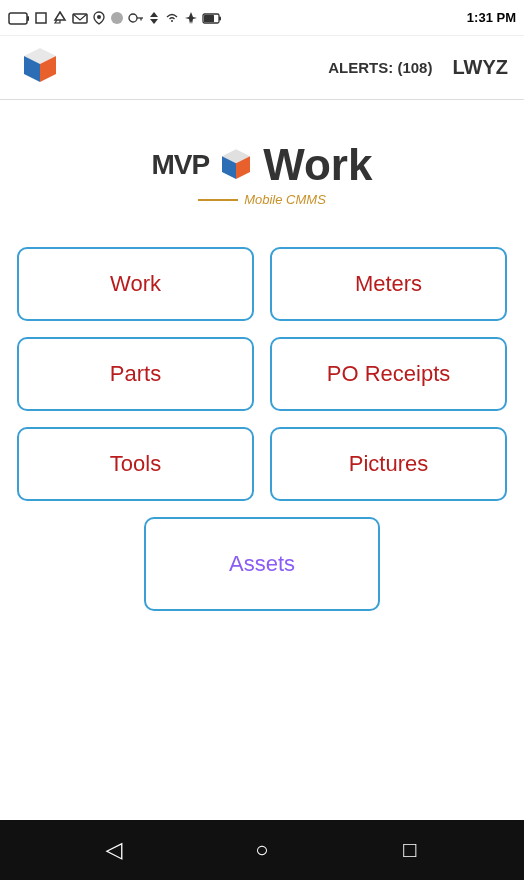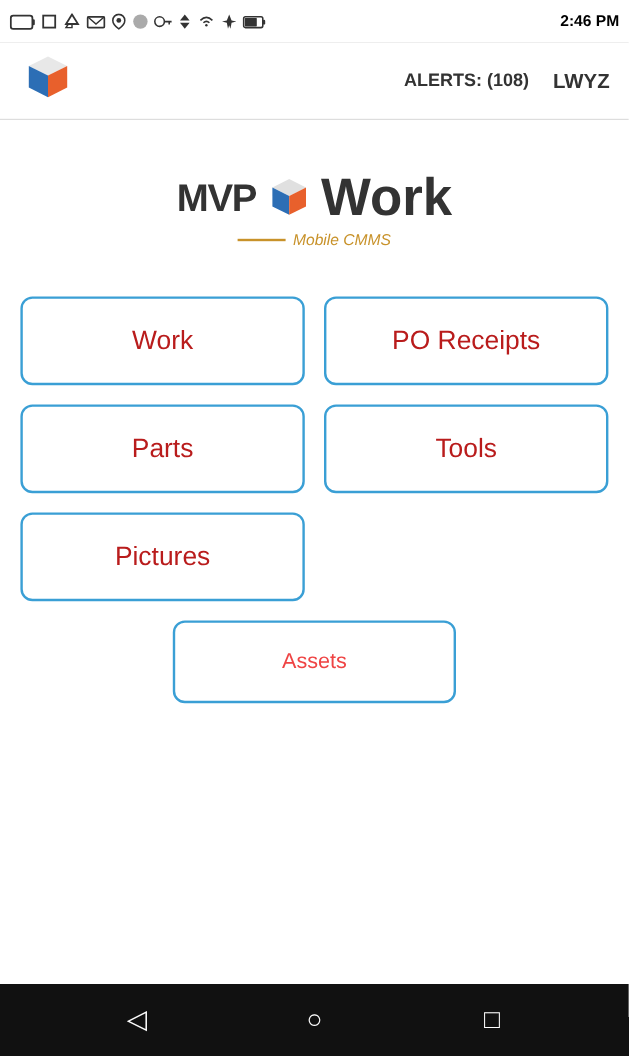--- a/index.html
+++ b/index.html
@@ -58,21 +58,21 @@
       gap: 20px;
     }
 
     .alerts-text {
       font-size: 15px;
       font-weight: bold;
       color: #333;
     }
 
     .user-text {
-      font-size: 17px;
+      font-size: 20px;
       font-weight: bold;
       color: #333;
     }
 
     
     .main-content {
       flex: 1;
       display: flex;
       flex-direction: column;
       align-items: center;
@@ -89,21 +89,21 @@
       margin-top: 20px;
     }
 
     .logo-title {
       display: flex;
       align-items: center;
       gap: 4px;
     }
 
     .logo-mvp {
-      font-size: 32px;
+      font-size: 28px;
       font-weight: bold;
       color: #333;
       letter-spacing: -1px;
     }
 
     .logo-plant {
       font-size: 44px;
       font-weight: bold;
       color: #333;
     }
@@ -154,23 +154,23 @@
       width: 100%;
       max-width: 490px;
       display: flex;
       justify-content: center;
     }
 
     .assets-button {
       background: #ffffff;
       border: 2px solid #3a9fd5;
       border-radius: 10px;
-      padding: 22px 10px;
-      font-size: 18px;
-      color: #ef4444;
+      padding: 32px 10px;
+      font-size: 22px;
+      color: #8b5cf6;
       cursor: pointer;
       text-align: center;
       font-weight: 400;
       width: 48%;
       min-width: 220px;
     }
 
     
     .bottom-nav {
       height: 60px;
@@ -236,21 +236,21 @@
     </svg>
     <svg width="14" height="14" viewBox="0 0 14 14">
       <path d="M7 1 L9 6 L13 7 L9 8 L8 13 L7 10 L6 13 L5 8 L1 7 L5 6 Z" fill="#333"></path>
     </svg>
     <svg width="20" height="14" viewBox="0 0 20 14">
       <rect x="1" y="3" width="16" height="9" rx="1.5" fill="none" stroke="#333" stroke-width="1.3"></rect>
       <rect x="17" y="5.5" width="2" height="4" rx="1" fill="#333"></rect>
       <rect x="2" y="4" width="10" height="7" rx="0.5" fill="#333"></rect>
     </svg>
   </div>
-  <div class="status-bar-right">2:46 PM</div>
+  <div class="status-bar-right">1:31 PM</div>
 </div>
 
 <div class="header">
   <div>
     
     <svg width="48" height="48" viewBox="0 0 48 48">
 
       <polygon points="24,6 40,14 24,22 8,14" fill="#e8e8e8"></polygon>
 
       <polygon points="8,14 24,22 24,40 8,32" fill="#2c6eb5"></polygon>
@@ -278,22 +278,23 @@
       <span class="logo-plant">Work</span>
     </div>
     <div class="logo-subtitle">
       <div class="logo-line"></div>
       <span class="logo-mobile-cmms">Mobile CMMS</span>
     </div>
   </div>
 
   <div class="button-grid">
     <button class="nav-button">Work</button>
+    <button class="nav-button">Meters</button>
+    <button class="nav-button">Parts</button>
     <button class="nav-button">PO Receipts</button>
-    <button class="nav-button">Parts</button>
     <button class="nav-button">Tools</button>
     <button class="nav-button">Pictures</button>
   </div>
 
   <div class="assets-row">
     <button class="assets-button">Assets</button>
   </div>
 
 </div>
 

